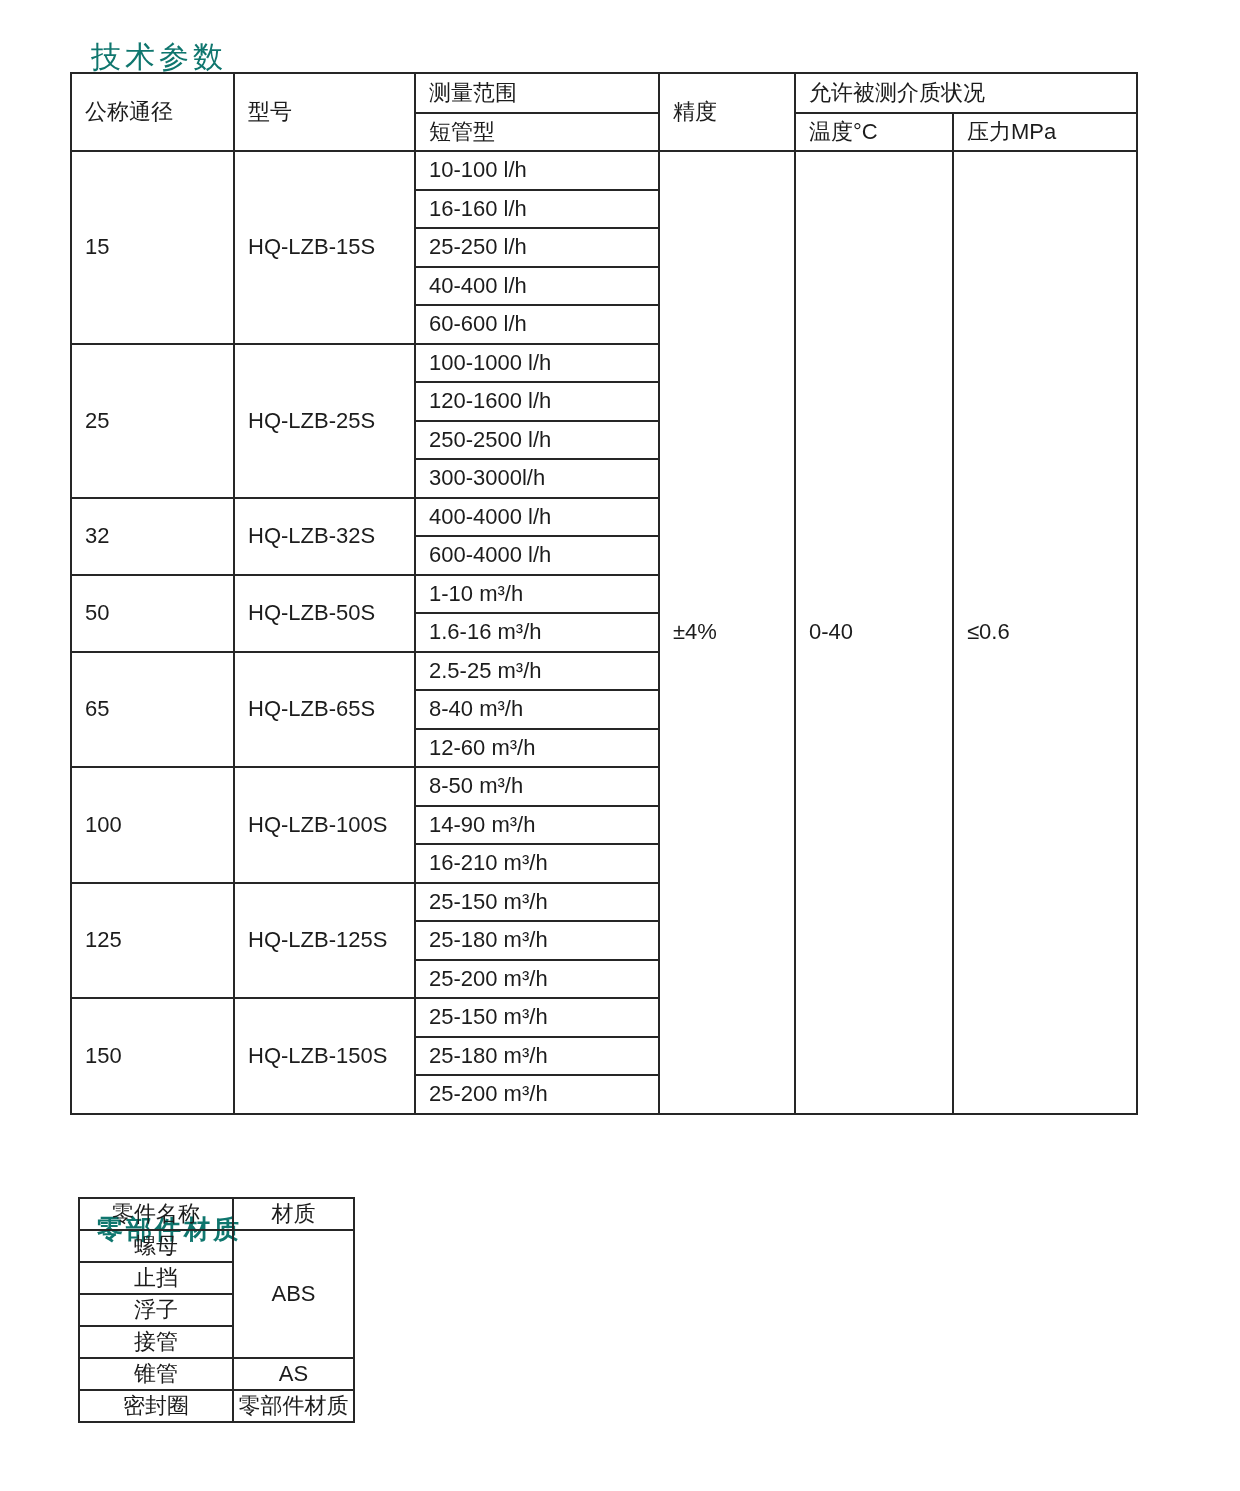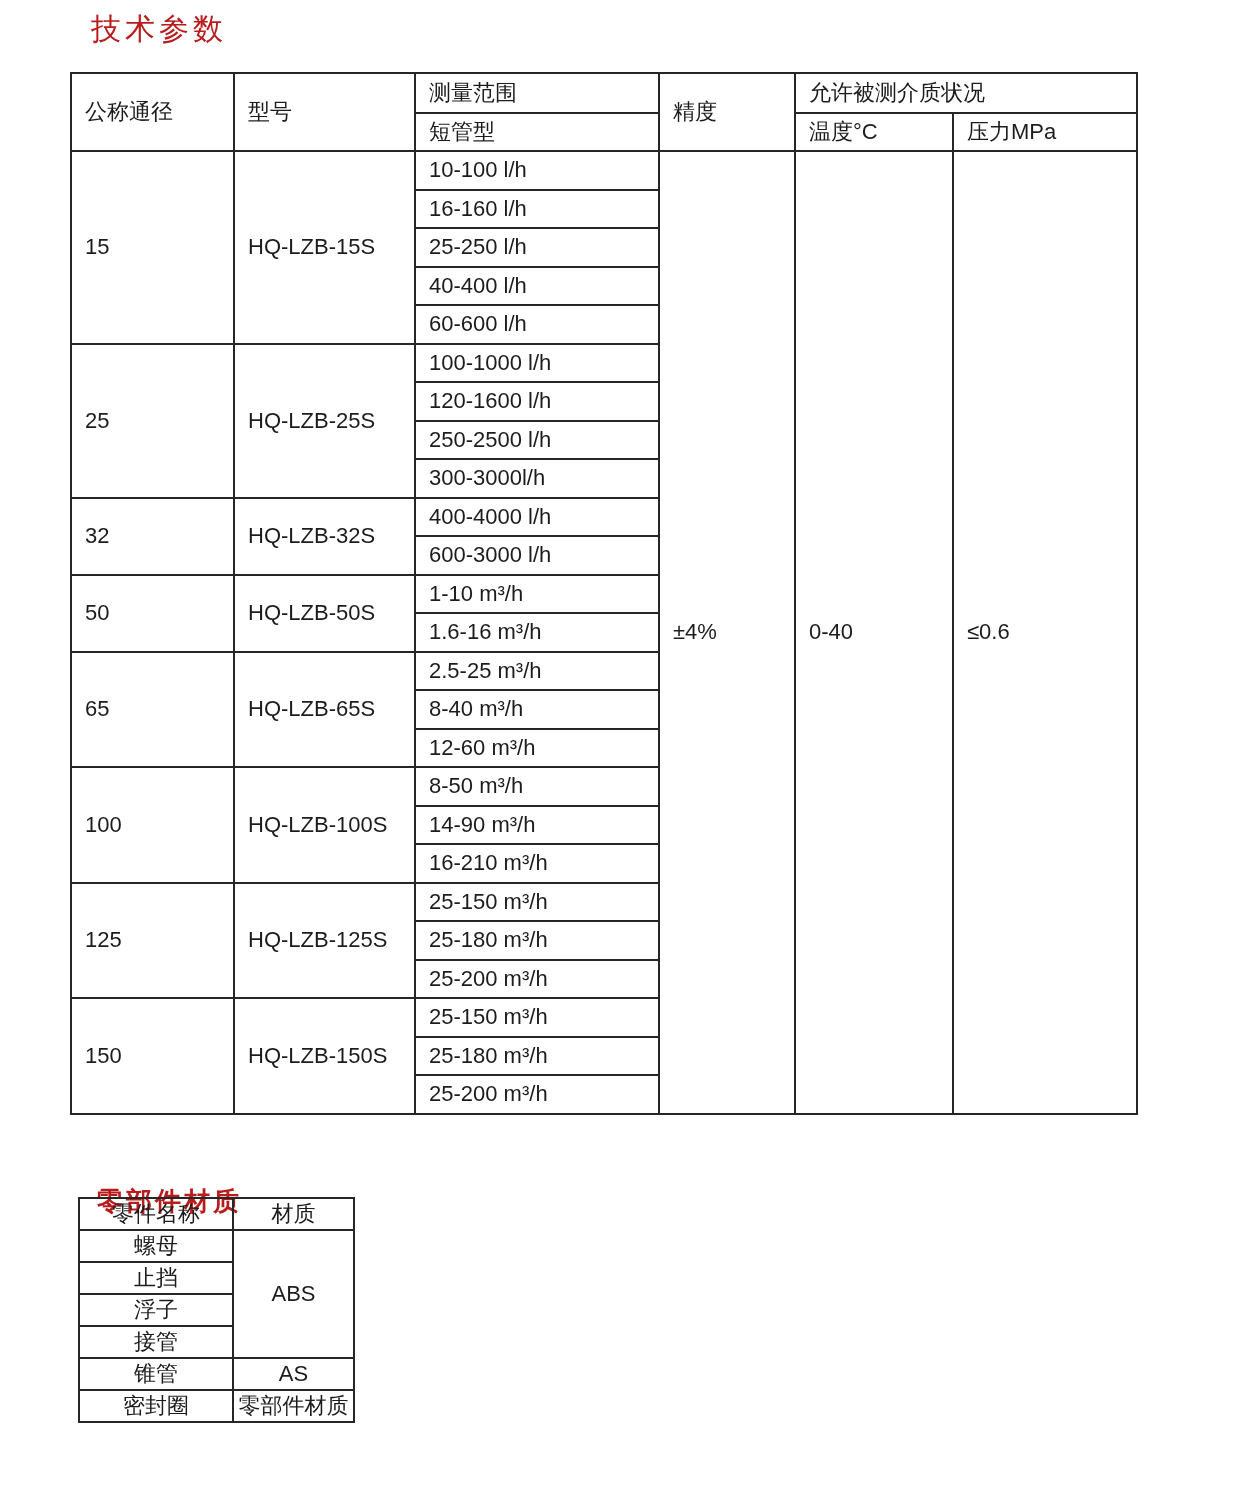--- a/index.html
+++ b/index.html
@@ -8,23 +8,24 @@
     width: 1240px;
     height: 1491px;
     position: relative;
     background: #ffffff;
     font-family: "Liberation Sans", "DejaVu Sans", sans-serif;
     color: #1c1c1c;
   }
   .doc-title {
     position: absolute;
     line-height: 1;
-    color: #b91c1c;
+    color: #0f766e;
     letter-spacing: 4px;
     white-space: nowrap;
+    margin-top: 28px;
   }
   .main-title { left: 91px; top: 14px;  font-size: 30px; }
   .parts-title { left: 97px; top: 1188px; font-size: 26px; letter-spacing: 3px; font-weight: bold; }
 
   table { border-collapse: collapse; table-layout: fixed; }
 
   .main-table { position: absolute; left: 70px; top: 72px; }
   .main-table th, .main-table td {
     border: 2px solid #262626;
     font-weight: normal;
@@ -116,21 +117,21 @@
       </tr>
       <tr>
         <td>300-3000l/h</td>
       </tr>
       <tr>
         <td rowspan="2">32</td>
         <td rowspan="2">HQ-LZB-32S</td>
         <td>400-4000 l/h</td>
       </tr>
       <tr>
-        <td>600-3000 l/h</td>
+        <td>600-4000 l/h</td>
       </tr>
       <tr>
         <td rowspan="2">50</td>
         <td rowspan="2">HQ-LZB-50S</td>
         <td>1-10 m³/h</td>
       </tr>
       <tr>
         <td>1.6-16 m³/h</td>
       </tr>
       <tr>

